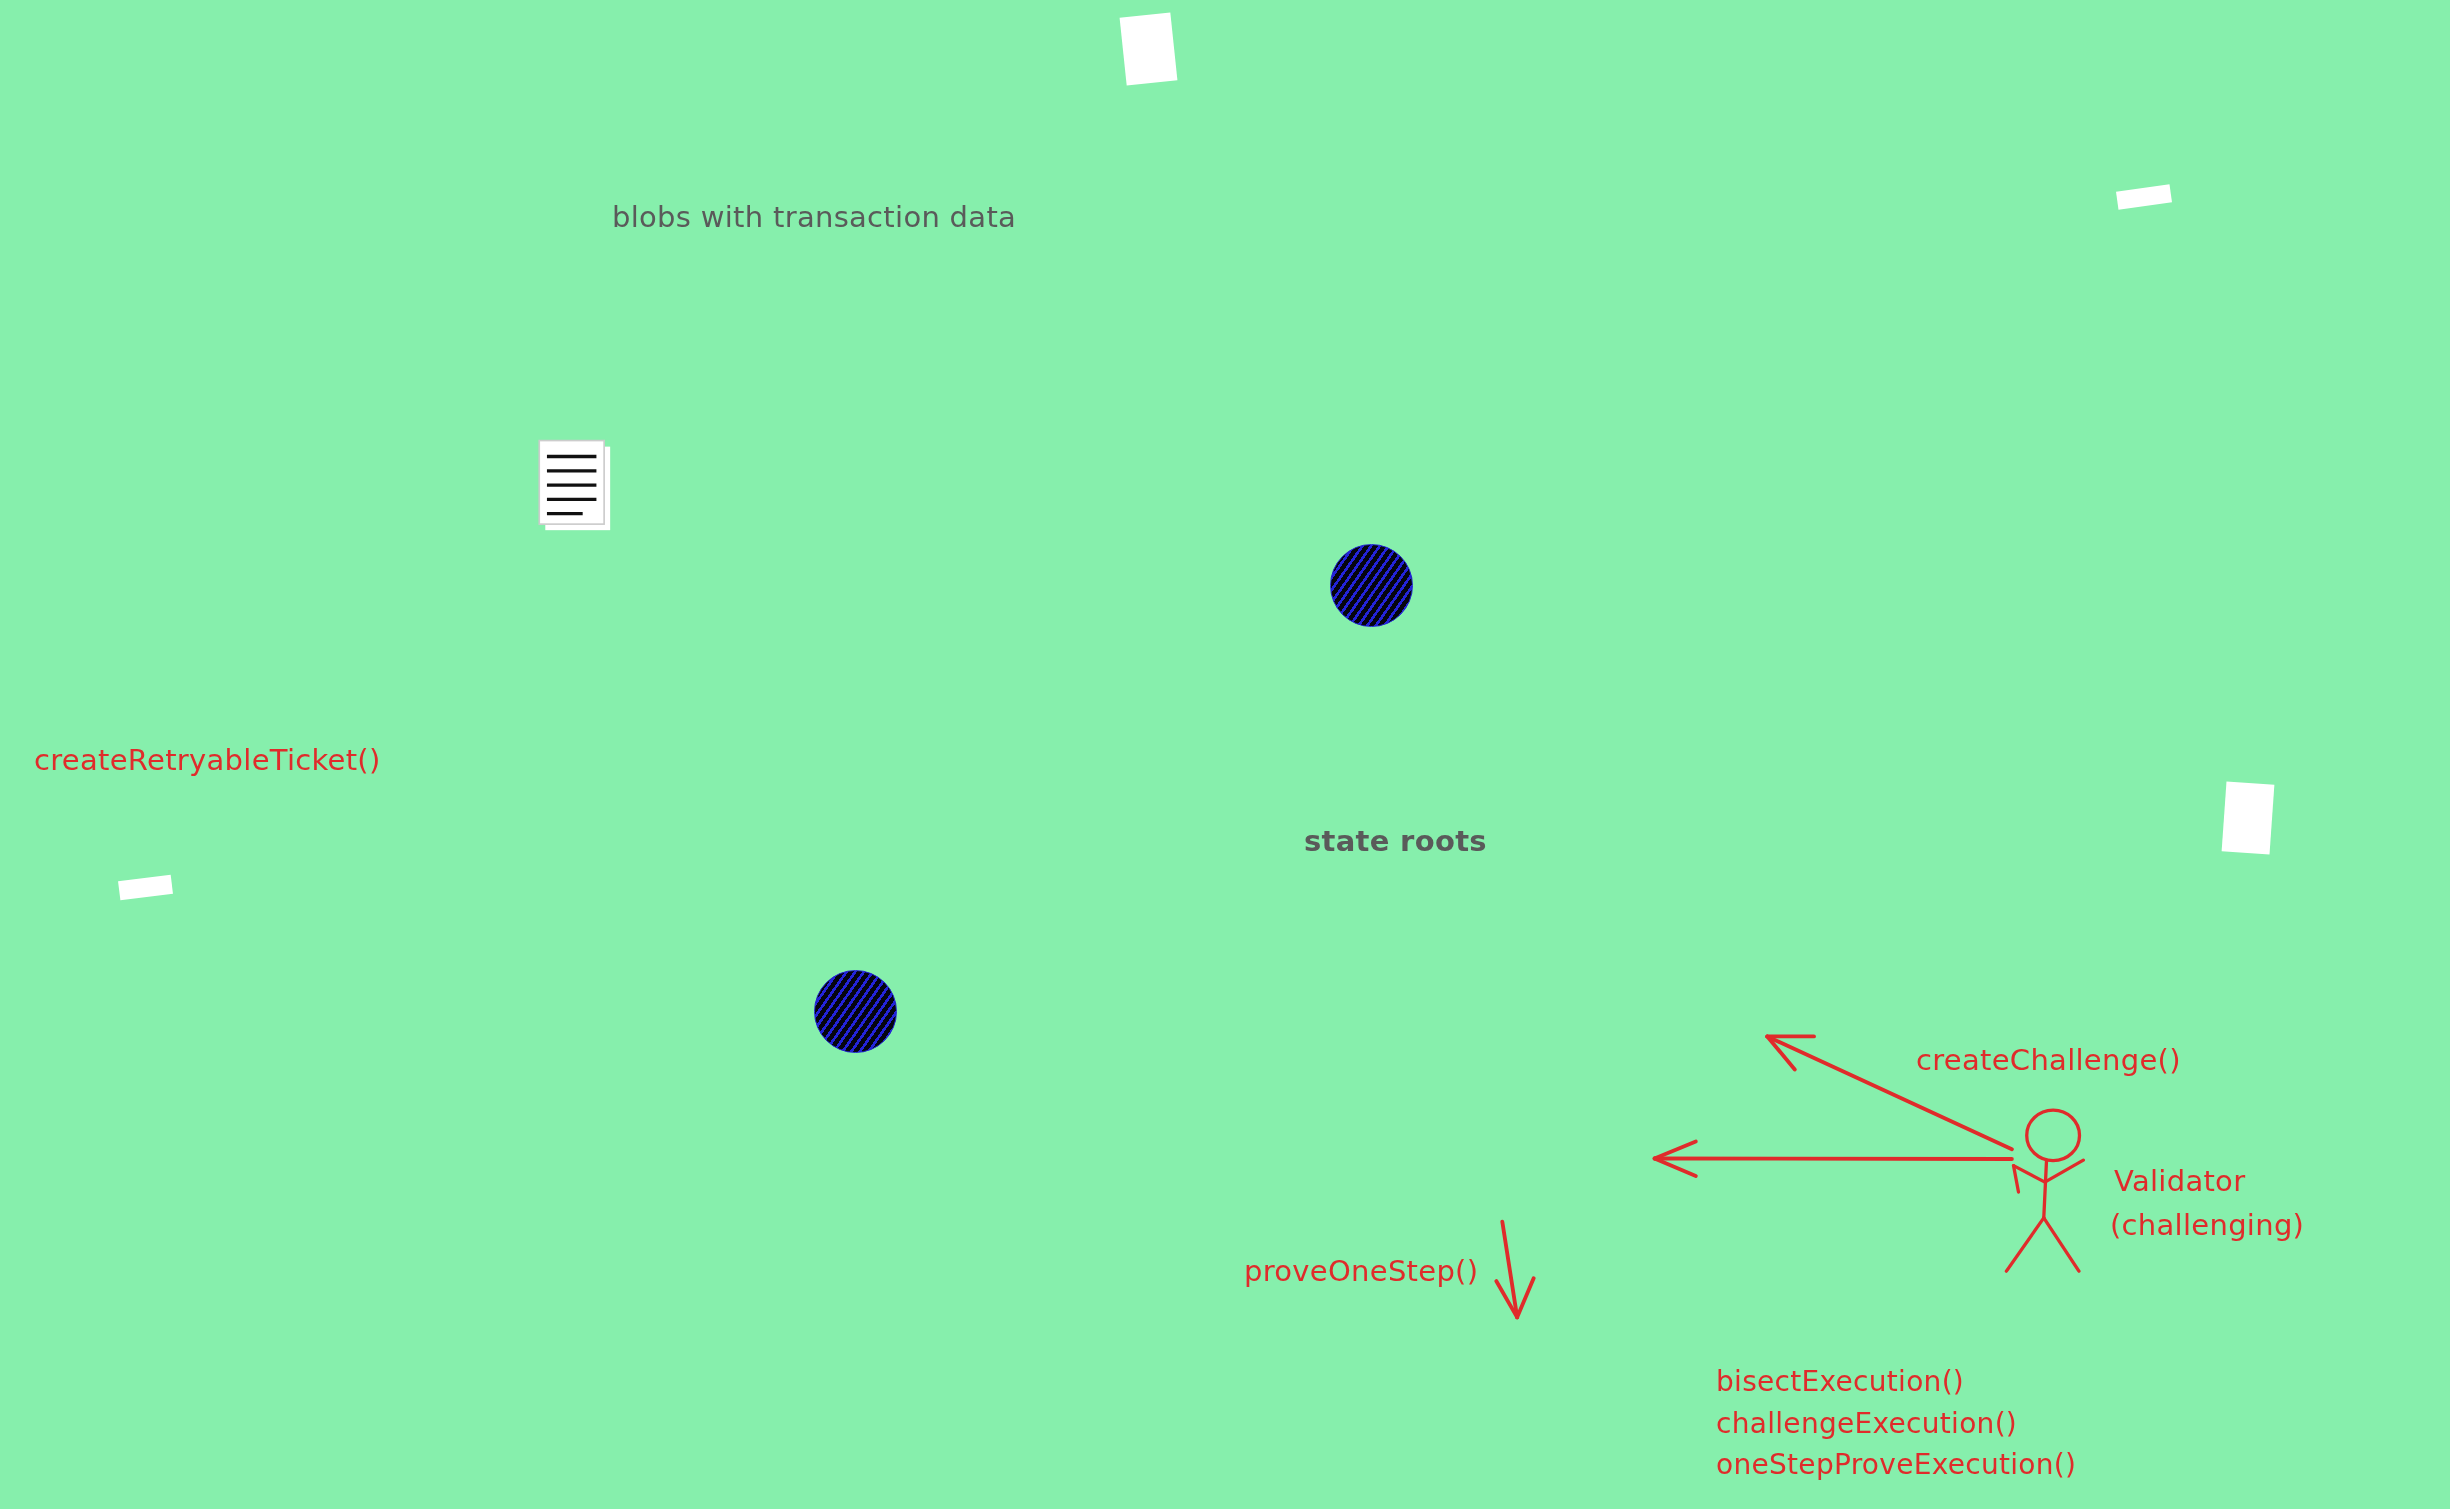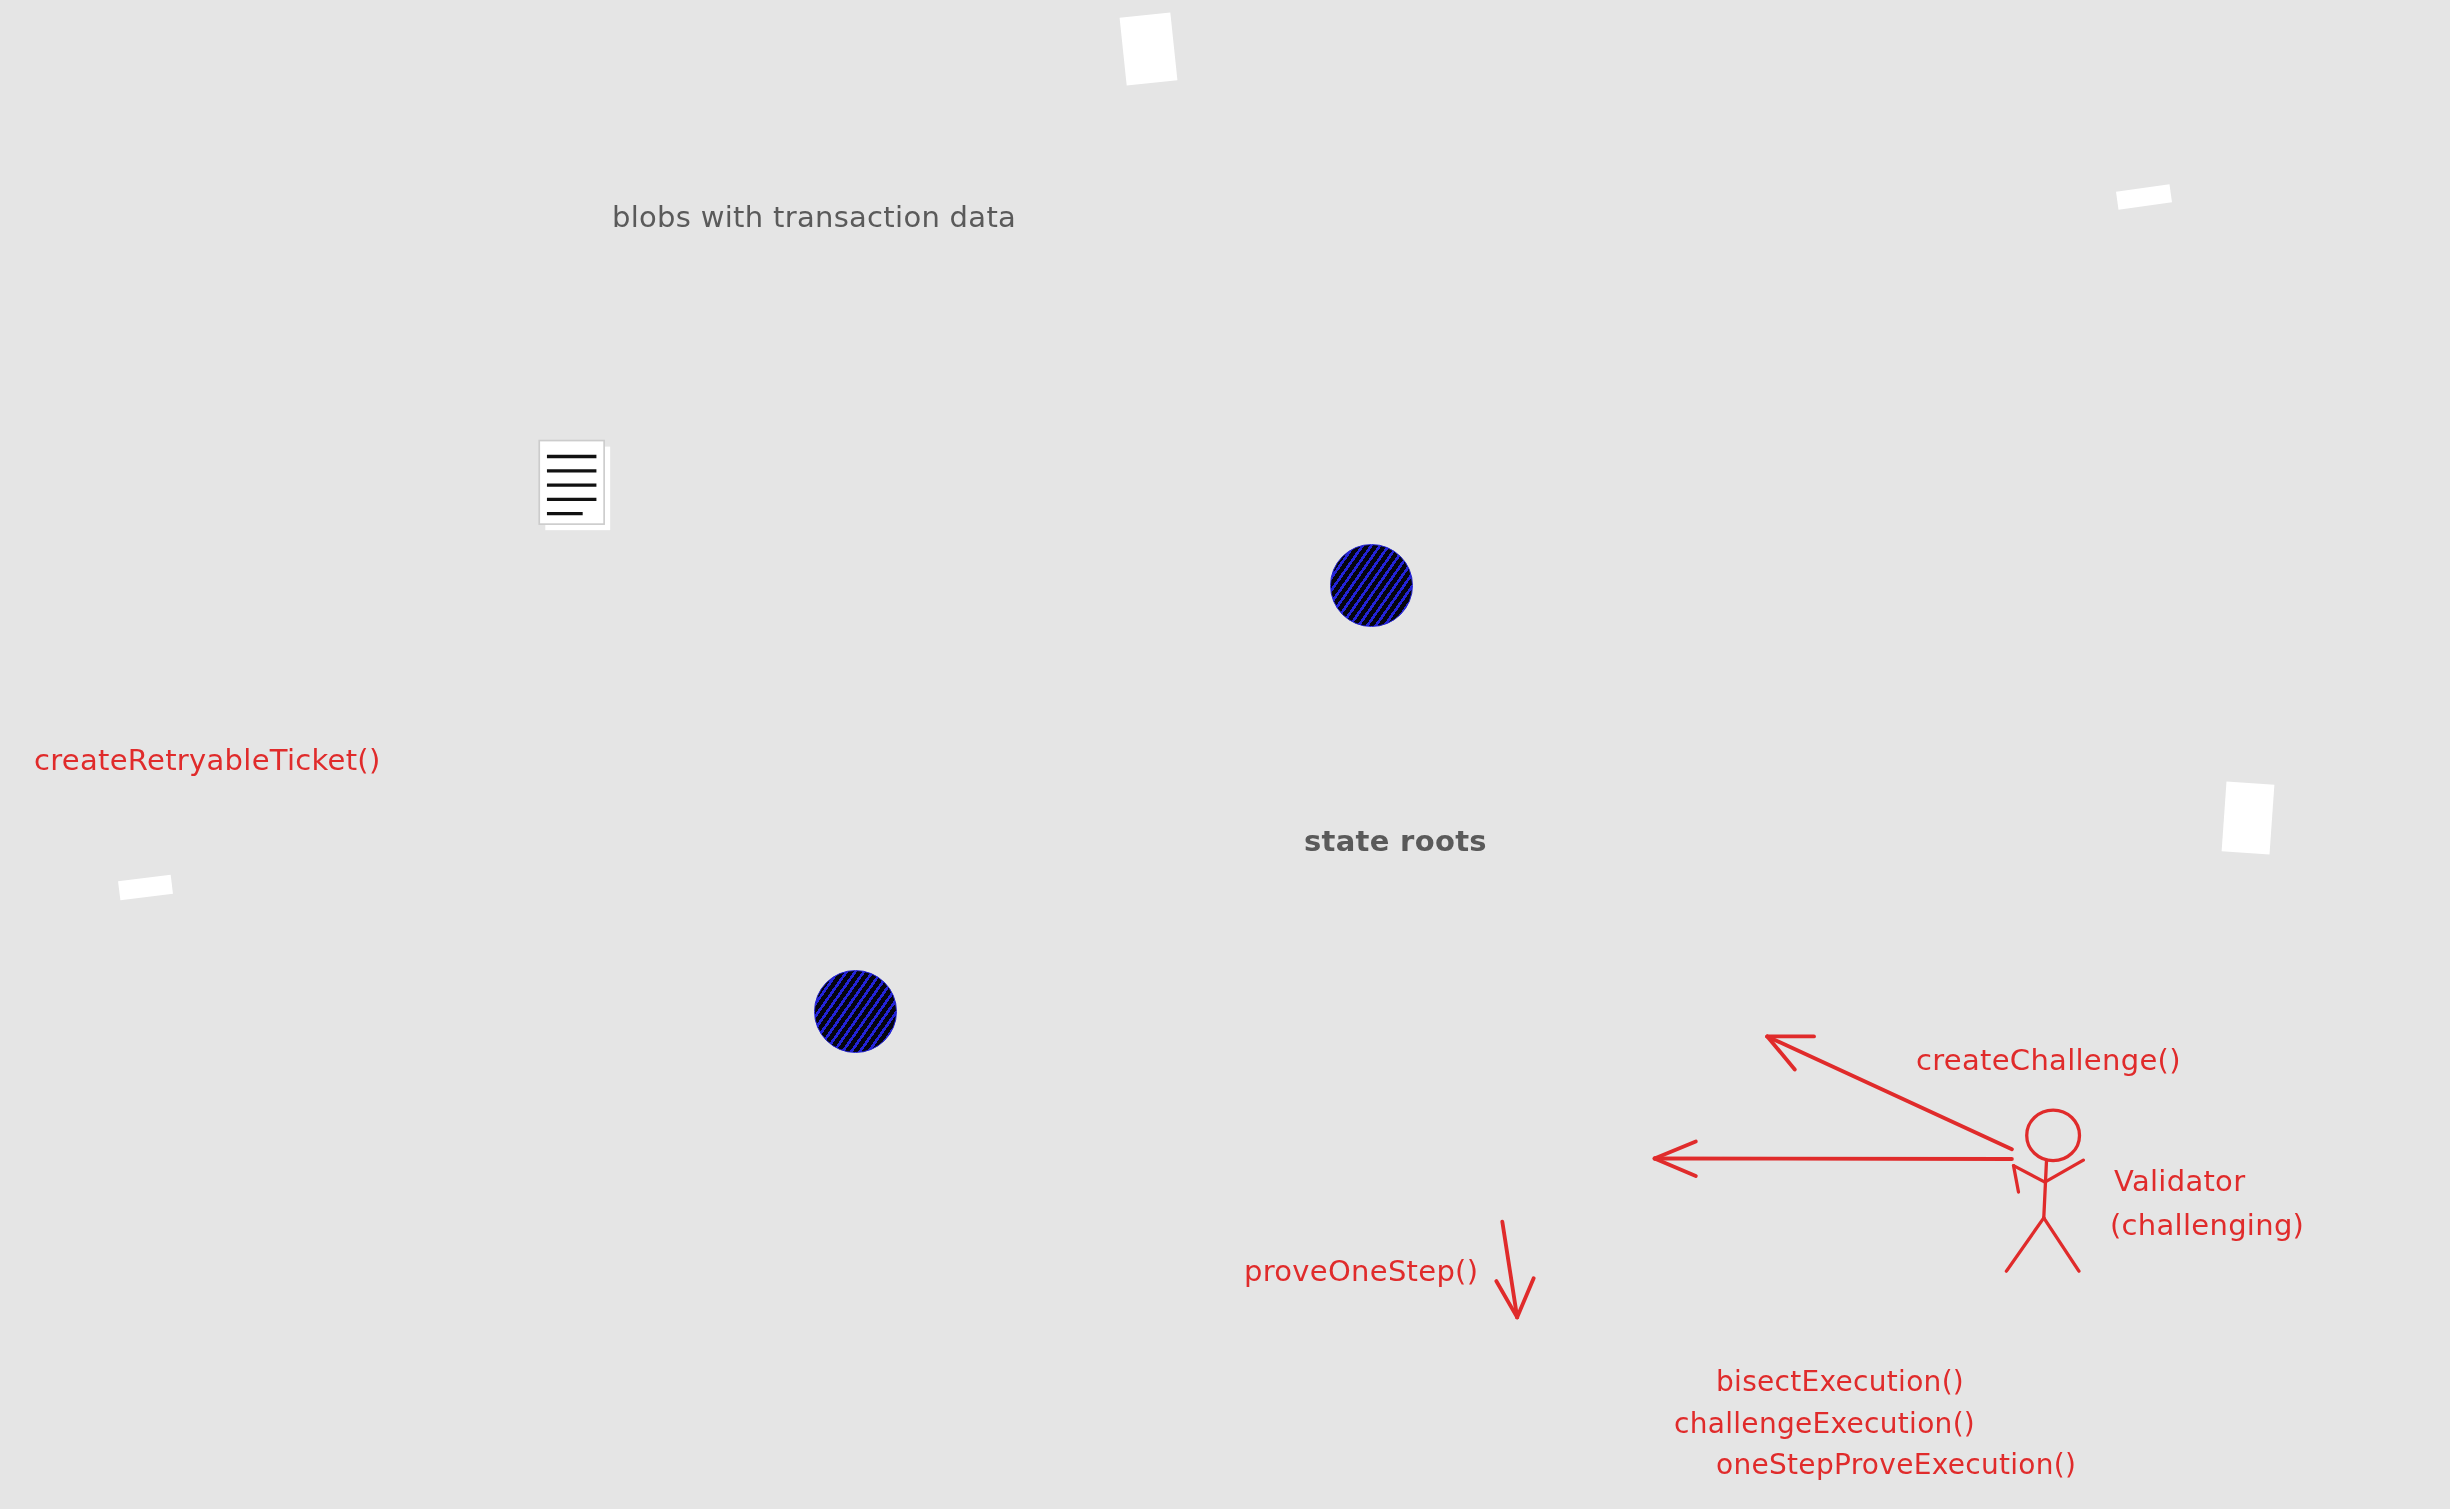--- a/index.html
+++ b/index.html
@@ -7,21 +7,21 @@
     padding: 0;
     background: #000000;
   }
   body {
     font-family: "DejaVu Sans", sans-serif;
   }
   #canvas {
     position: relative;
     width: 2450px;
     height: 1510px;
-    background: #e5e5e5;
+    background: #86efac;
     overflow: hidden;
   }
 
   
   .label {
     position: absolute;
     white-space: pre;
     line-height: 1.25;
     letter-spacing: 0.3px;
   }
@@ -161,20 +161,20 @@
   <div class="label label-red" style="left:1916px; top:1042px;">createChallenge()</div>
 
   <div class="label label-red" style="left:1227px; top:1253px;margin-left:17px;">proveOneStep()</div>
 
   <div class="label label-red" style="left:2114px; top:1163px;">Validator</div>
 
   <div class="label label-red" style="left:2110px; top:1207px;">(challenging)</div>
 
   <div class="label label-red-sm" style="left:1716px; top:1341px;">bisectExecution()</div>
 
-  <div class="label label-red-sm" style="left:1674px; top:1383px;">challengeExecution()</div>
+  <div class="label label-red-sm" style="left:1716px; top:1383px;">challengeExecution()</div>
 
   <div class="label label-red-sm" style="left:1716px; top:1424px;">oneStepProveExecution()</div>
 
 
 
 </div>
 
 
 </body></html>

